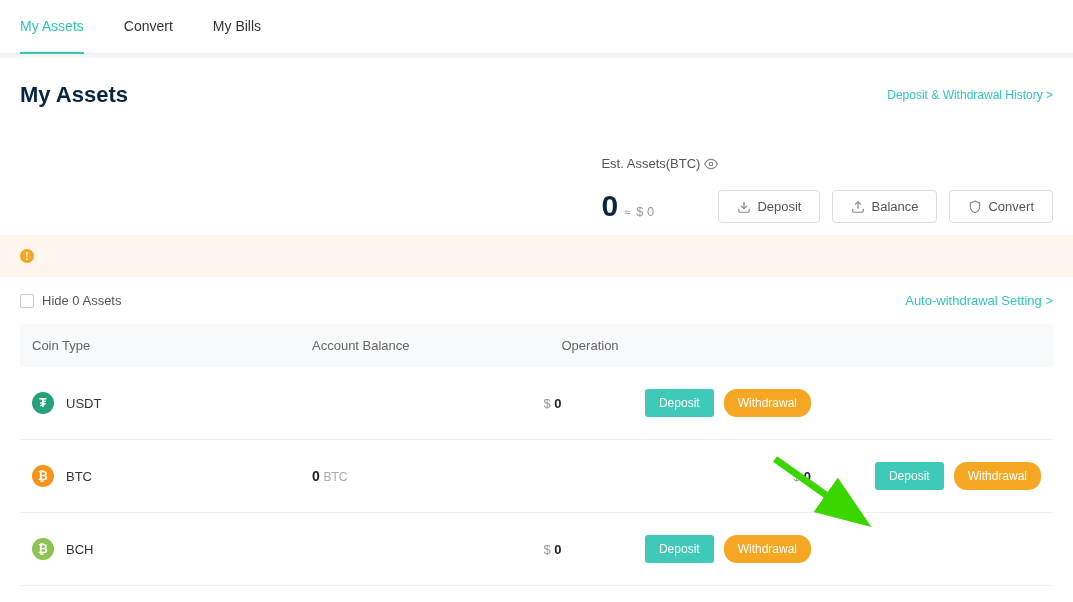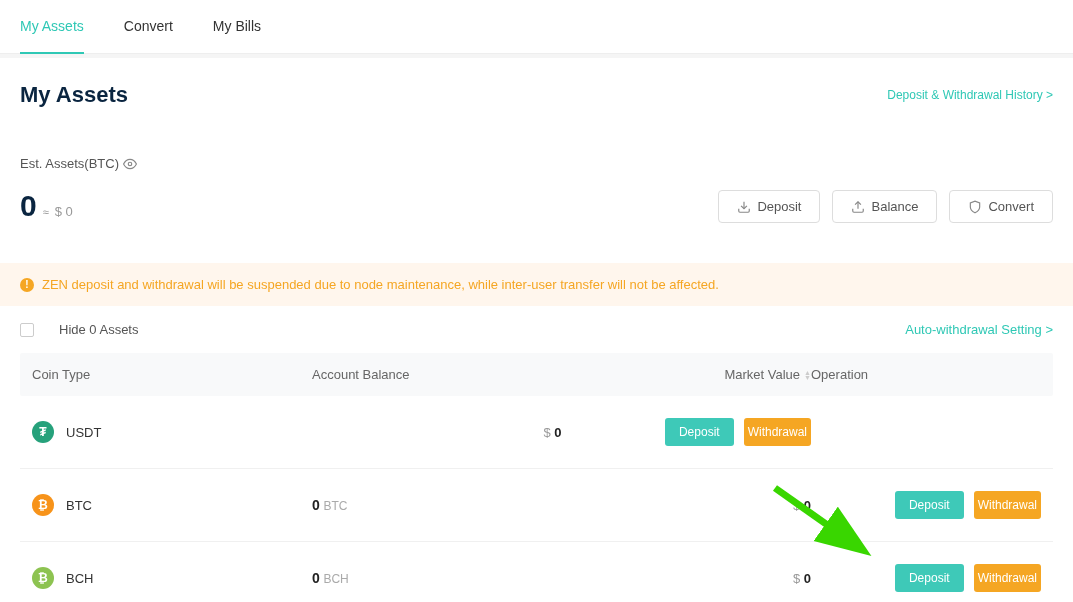--- a/index.html
+++ b/index.html
@@ -6,35 +6,35 @@
     body { font-family: -apple-system, BlinkMacSystemFont, "Segoe UI", Arial, sans-serif; background: #f5f5f5; color: #333; }
     
     .tabs { background: #fff; border-bottom: 1px solid #eee; display: flex; padding: 0 20px; gap: 40px; }
     .tab { padding: 18px 0; font-size: 14px; cursor: pointer; color: #333; }
     .tab.active { color: #2fc8b5; border-bottom: 2px solid #2fc8b5; margin-bottom: -1px; }
     
     .page-title-bar { background: #fff; margin-top: 4px; padding: 24px 20px; display: flex; justify-content: space-between; align-items: center; }
     .page-title { font-size: 22px; font-weight: 700; color: #0a2540; }
     .history-link { color: #2fc8b5; font-size: 12px; cursor: pointer; }
     
-    .est-section { background: #fff; padding: 24px 20px 40px; display: flex; justify-content: space-between; align-items: flex-end; }
+    .est-section { background: #fff; padding: 24px 20px 12px; display: flex; justify-content: flex-end; align-items: flex-end; }
     .est-left { }
     .est-label { font-size: 13px; color: #555; display: flex; align-items: center; gap: 4px; }
     .est-value-line { display: flex; align-items: baseline; gap: 6px; margin-top: 18px; }
     .est-big { font-size: 30px; font-weight: 700; color: #0a2540; }
     .est-approx { font-size: 11px; color: #999; }
     .est-sub { font-size: 13px; color: #999; }
     .action-buttons { display: flex; gap: 12px; }
     .btn-outline { background: #fff; border: 1px solid #ddd; border-radius: 4px; padding: 8px 18px; font-size: 13px; color: #555; cursor: pointer; display: flex; align-items: center; gap: 6px; }
     
     .alert-bar { background: #fff6ed; color: #f5a623; padding: 14px 20px; font-size: 13px; display: flex; align-items: center; gap: 8px; }
     .alert-icon { width: 14px; height: 14px; border-radius: 50%; background: #f5a623; color: #fff; display: inline-flex; align-items: center; justify-content: center; font-size: 10px; font-weight: bold; flex-shrink: 0; }
     
     .filter-bar { background: #fff; padding: 16px 20px; display: flex; justify-content: space-between; align-items: center; font-size: 13px; }
-    .checkbox-wrap { display: flex; align-items: center; gap: 25px; color: #555; }
+    .checkbox-wrap { display: flex; align-items: center; gap: 8px; color: #555; }
     .checkbox { width: 14px; height: 14px; border: 1px solid #ccc; border-radius: 2px; cursor: pointer; }
     .auto-link { color: #2fc8b5; cursor: pointer; }
     
     .table { background: #fff; padding: 0 20px 20px; }
     .thead { display: grid; grid-template-columns: 280px 1fr 1fr 230px; background: #f8f9fa; padding: 14px 12px; font-size: 13px; color: #666; border-radius: 2px; }
     .th-balance { text-align: left; }
     .th-market { text-align: right; display: flex; justify-content: flex-end; align-items: center; gap: 4px; }
     .th-op { }
     .sort-icon { display: inline-flex; flex-direction: column; font-size: 7px; line-height: 5px; color: #ccc; }
     
@@ -46,21 +46,21 @@
     .coin-bch { background: #8dc351; }
     .coin-name { font-size: 13px; color: #333; }
     .balance-cell { font-size: 13px; }
     .bal-num { font-weight: 700; color: #222; font-size: 14px; }
     .bal-unit { color: #aaa; font-size: 12px; }
     .market-cell { text-align: right; font-size: 13px; }
     .mk-sym { color: #999; }
     .mk-num { font-weight: 700; color: #222; }
     .op-cell { display: flex; justify-content: flex-end; gap: 10px; }
     .btn-deposit { background: #3ec9b8; color: #fff; border: none; border-radius: 3px; padding: 7px 14px; font-size: 12px; cursor: pointer; }
-    .btn-withdrawal { background: #f5a623; color: #fff; border: none; border-radius: 3px; padding: 7px 4px; font-size: 12px; cursor: pointer; }
+    .btn-withdrawal { background: #f5a623; color: #fff; border: none; border-radius: 13px; padding: 7px 14px; font-size: 12px; cursor: pointer; }
     
     .arrow-annotation { position: absolute; pointer-events: none; }
     
     .icon-svg { width: 14px; height: 14px; }
   </style>
 </head>
 <body>
 
 <div class="tabs">
   <div class="tab active">My Assets</div>
@@ -109,42 +109,34 @@
       <svg class="icon-svg" viewBox="0 0 24 24" fill="none" stroke="#888" stroke-width="2">
           <path d="M12 22s8-4 8-10V5l-8-3-8 3v7c0 6 8 10 8 10z"></path>
         </svg>
       <span>Convert</span>
     </button>
   </div>
 </div>
 
 <div class="alert-bar">
   <span class="alert-icon">!</span>
-  <span>ZEN deposit and withdrawal will be suspended due to node maintenance, while inter-user transfer will not be affected.</span>
 </div>
 
 <div class="filter-bar">
   <label class="checkbox-wrap">
     <span class="checkbox"></span>
     <span>Hide 0 Assets</span>
   </label>
   <a class="auto-link">Auto-withdrawal Setting &gt;</a>
 </div>
 
 <div class="table" style="position:relative;">
   <div class="thead">
     <div>Coin Type</div>
     <div class="th-balance">Account Balance</div>
-    <div class="th-market">
-      <span>Market Value</span>
-      <span class="sort-icon">
-          <span>▲</span>
-          <span>▼</span>
-        </span>
-    </div>
     <div class="th-op">Operation</div>
   </div>
 
   <div class="trow">
     <div class="coin-cell">
       <div class="coin-icon coin-usdt">₮</div>
       <span class="coin-name">USDT</span>
     </div>
     <div class="market-cell">
       <span class="mk-sym">$</span>
@@ -173,24 +165,20 @@
       <button class="btn-deposit">Deposit</button>
       <button class="btn-withdrawal">Withdrawal</button>
     </div>
   </div>
 
   <div class="trow">
     <div class="coin-cell">
       <div class="coin-icon coin-bch">₿</div>
       <span class="coin-name">BCH</span>
     </div>
-    <div class="balance-cell">
-      <span class="bal-num">0</span>
-      <span class="bal-unit">BCH</span>
-    </div>
     <div class="market-cell">
       <span class="mk-sym">$</span>
       <span class="mk-num">0</span>
     </div>
     <div class="op-cell">
       <button class="btn-deposit">Deposit</button>
       <button class="btn-withdrawal">Withdrawal</button>
     </div>
   </div>
 

